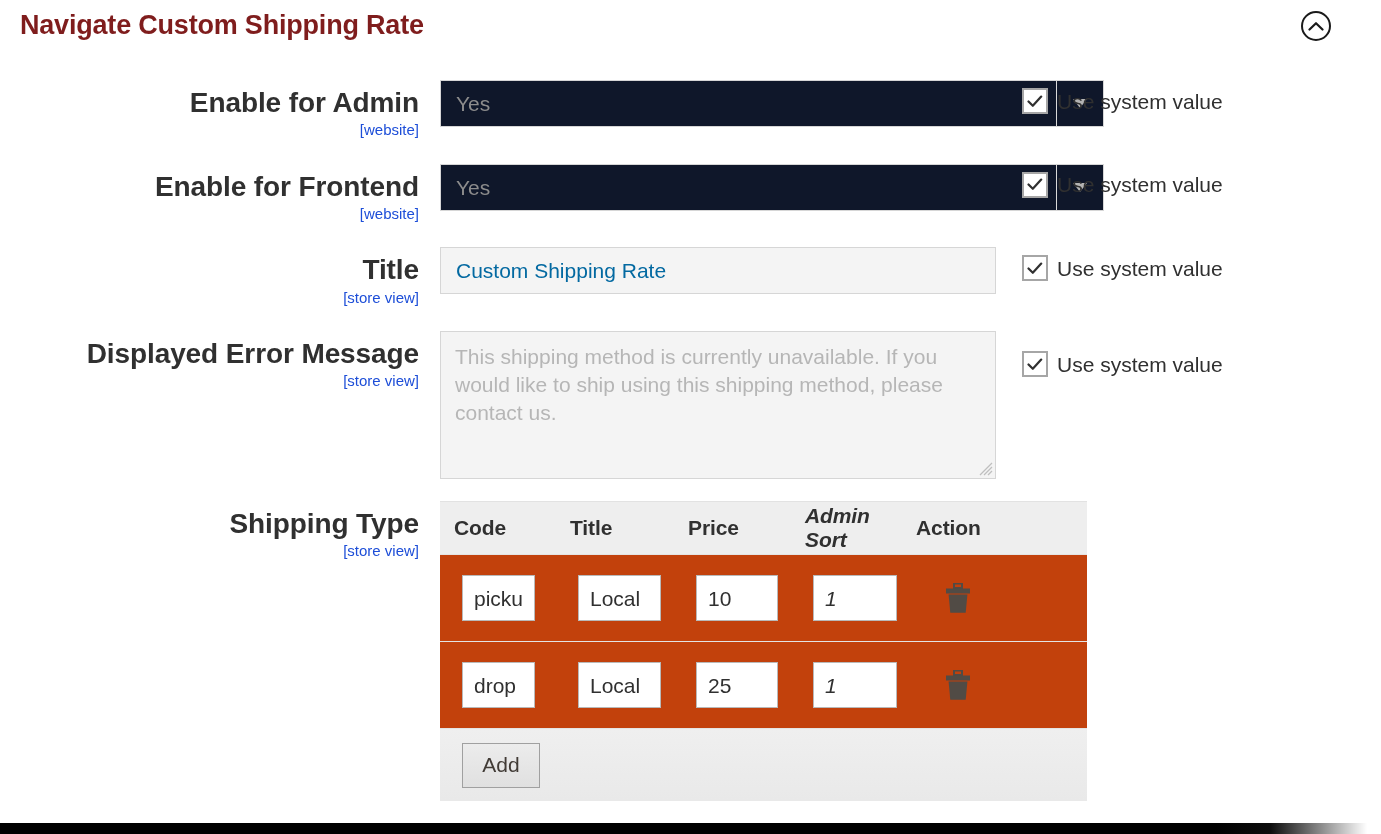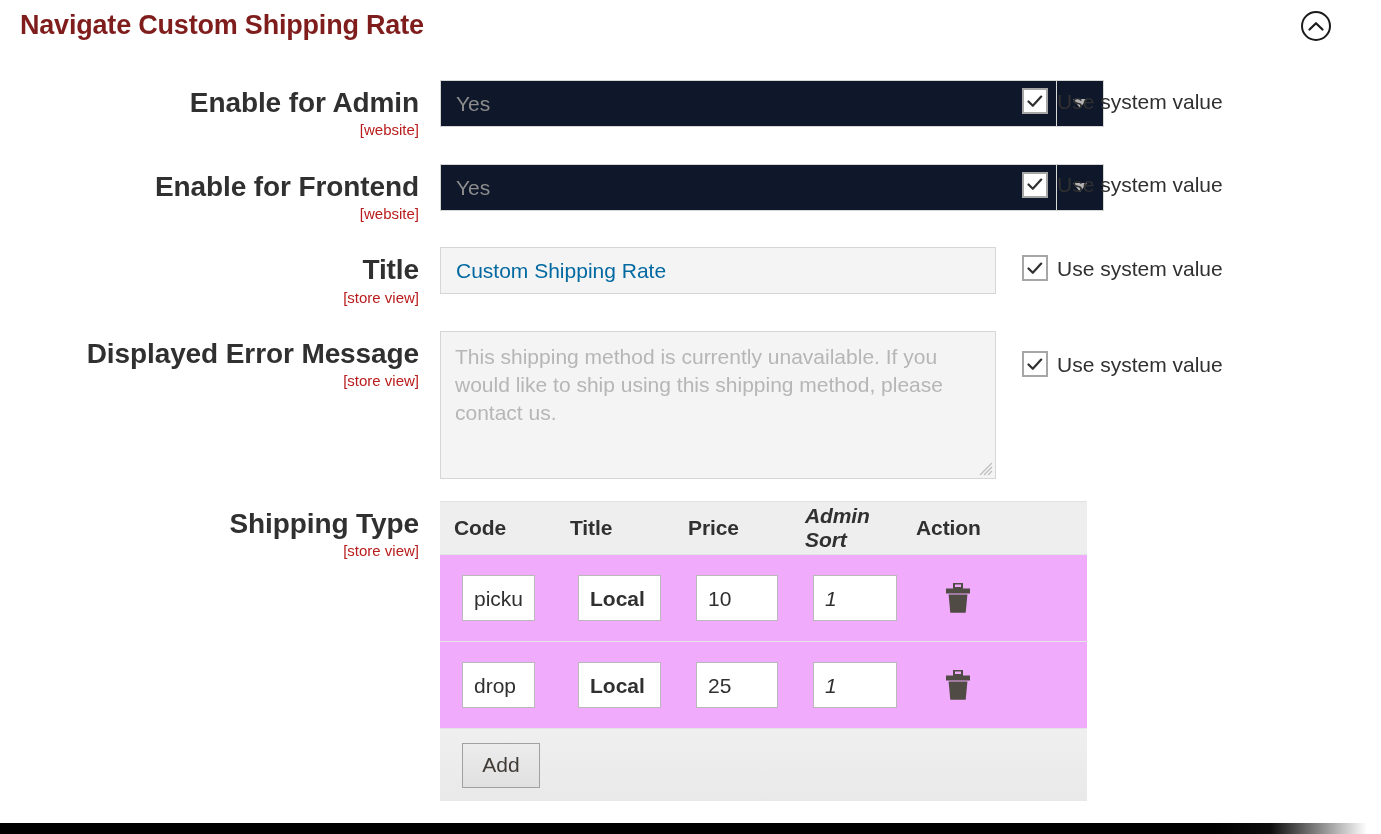--- a/index.html
+++ b/index.html
@@ -71,21 +71,21 @@
   }
   .field-label {
     font-size: 28px;
     font-weight: bold;
     color: #303030;
     line-height: 1.08;
     letter-spacing: -0.1px;
   }
   .field-scope {
     font-size: 15px;
-    color: #b91c1c;
+    color: #1d4ed8;
     line-height: 1.5;
     margin-top: 1px;
     padding-left: 27px;
   }
   .control-col {
     width: 556px;
     flex: 0 0 556px;
     position: relative;
   }
 
@@ -204,31 +204,31 @@
     background: #eeeeee;
     border-bottom: 1px solid #e4e4e4;
   }
   .st-head div {
     font-size: 21px;
     font-weight: bold;
     color: #303030;
     letter-spacing: -0.1px;
   }
   .col-code  { width: 116px; flex: 0 0 116px; }
-  .col-title { width: 118px; flex: 0 0 118px; font-weight: bold; }
+  .col-title { width: 118px; flex: 0 0 118px; }
   .col-price { width: 117px; flex: 0 0 117px; }
   .col-sort  { width: 111px; flex: 0 0 111px; font-style: italic; }
   .col-action{ width: 80px;  flex: 0 0 80px; }
 
   .st-row {
     display: flex;
     align-items: center;
     height: 87px;
     padding-left: 22px;
-    background: #f0abfc;
+    background: #c2410c;
     border-bottom: 1px solid #e4e4e4;
   }
   .cell-input {
     height: 46px;
     border: 1px solid #b9b9b9;
     background: #ffffff;
     display: flex;
     align-items: center;
     overflow: hidden;
   }

